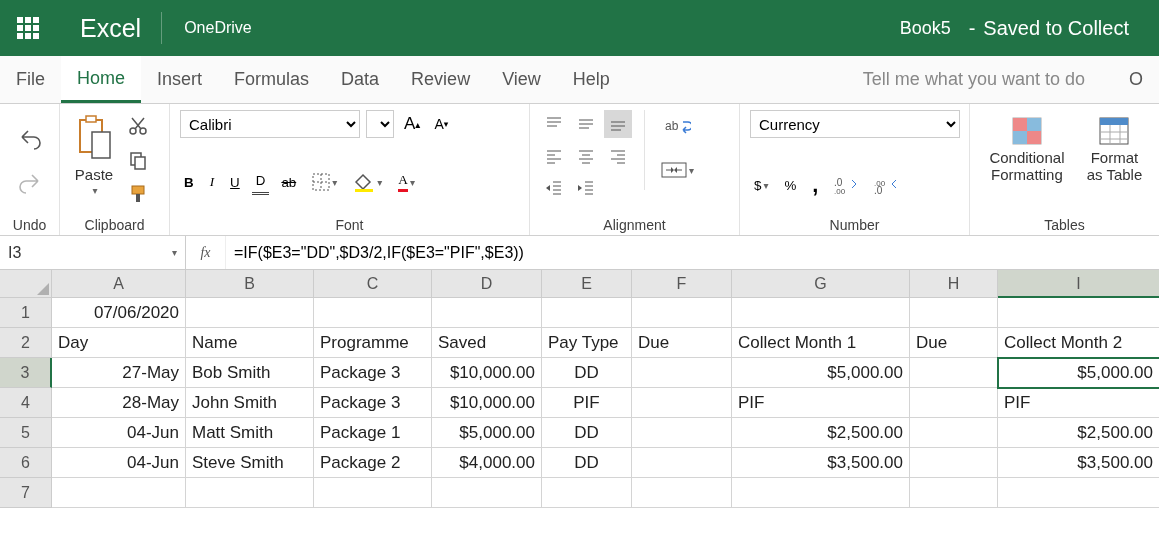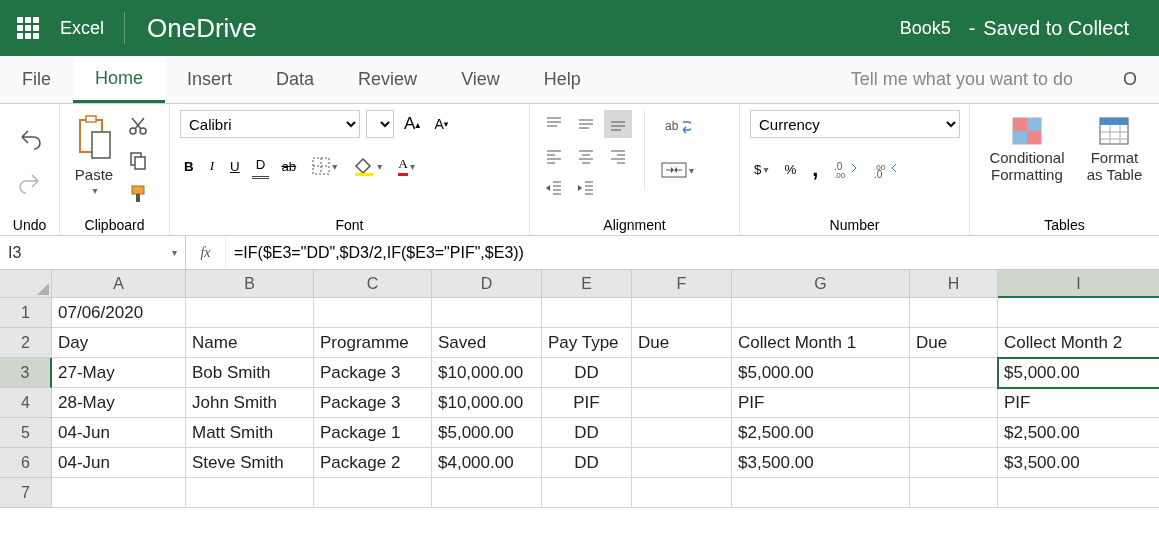--- a/index.html
+++ b/index.html
@@ -3,64 +3,64 @@
 <meta charset="utf-8">
 <style>
   * { box-sizing: border-box; margin: 0; padding: 0; }
   body { font-family: "Segoe UI", Arial, sans-serif; font-size: 14px; color: #333; background: #fff; width: 1159px; overflow: hidden; }
 
   
   .titlebar { background: #217346; height: 56px; display: flex; align-items: center; color: #fff; }
   .waffle { width: 56px; display: flex; align-items: center; justify-content: center; }
   .waffle-grid { display: grid; grid-template-columns: repeat(3,6px); grid-template-rows: repeat(3,6px); gap: 2px; }
   .waffle-grid span { background: #fff; width: 6px; height: 6px; }
-  .app-name { font-size: 18px; padding: 0 20px 0 4px; border-right: 1px solid rgba(255,255,255,0.3); line-height: 32px; }
-  .onedrive { font-size: 26px; padding-left: 22px; }
+  .app-name { font-size: 25px; padding: 0 20px 0 4px; border-right: 1px solid rgba(255,255,255,0.3); line-height: 32px; margin-left: 20px; }
+  .onedrive { font-size: 16px; padding-left: 22px; }
   .spacer { flex: 1; }
   .doc-name { font-size: 18px; padding: 0 10px; }
   .dash { padding: 0 8px; font-size: 20px; }
   .saved-to { font-size: 20px; padding-right: 30px; }
 
   
   .menubar { height: 48px; display: flex; align-items: stretch; border-bottom: 1px solid #d0d0d0; background: #fafafa; font-size: 18px; }
-  .menu-item { display: flex; align-items: center; padding: 0 22px; color: #555; cursor: pointer; }
+  .menu-item { display: flex; align-items: center; padding: 0 16px; color: #555; cursor: pointer; }
   .menu-item.active { background: #fff; color: #217346; border-bottom: 3px solid #217346; }
   .tell-me { color: #888; padding: 0 28px; }
 
   
   .ribbon { height: 132px; background: #fff; border-bottom: 1px solid #d0d0d0; display: flex; }
   .group { display: flex; flex-direction: column; padding: 6px 10px 2px 10px; border-right: 1px solid #e3e3e3; }
   .group-body { flex: 1; display: flex; align-items: flex-start; gap: 6px; }
-  .group-label { text-align: center; font-size: 14px; color: #000000; padding-top: 4px; }
+  .group-label { text-align: center; font-size: 14px; color: #404040; padding-top: 4px; }
   .icon-btn { background: none; border: none; cursor: pointer; padding: 4px; display: inline-flex; align-items: center; justify-content: center; }
   .big-btn { flex-direction: column; gap: 2px; font-size: 15px; color: #333; }
   select.ribbon-select { height: 28px; border: 1px solid #ccc; background: #fff; padding: 0 4px; font-size: 15px; }
   .font-row { display: flex; gap: 6px; align-items: center; }
   .font-row2 { display: flex; gap: 8px; align-items: center; margin-top: 10px; }
-  .col { display:flex; flex-direction:column; gap:4px; }
+  .col { display:flex; flex-direction:column; gap:20px; }
   .strike { text-decoration: line-through; }
   .align-grid { display:grid; grid-template-columns: repeat(3, 28px); grid-auto-rows: 28px; gap:4px; }
   .chev { font-size: 10px; color: #666; margin-left: 2px; }
   .curbox { display:flex; gap:8px; align-items:center; margin-top:10px; font-size: 18px; }
 
   
   .formulabar { height: 34px; display: flex; align-items: stretch; border-bottom: 1px solid #ccc; }
   .name-box { width: 186px; border-right: 1px solid #ccc; display:flex; align-items:center; padding: 0 8px; font-size: 16px; }
   .name-box .chev { margin-left:auto; }
   .fx { width: 40px; display:flex; align-items:center; justify-content:center; font-style: italic; border-right: 1px solid #eee; color:#555;font-family:Liberation Serif, serif;}
   .formula-input { flex:1; border:none; outline:none; padding: 0 8px; font-size: 16px; }
 
   
   .sheet { display: grid; grid-template-columns: 52px 134px 128px 118px 110px 90px 100px 178px 88px 162px; }
   .hdr { background: #e6e6e6; border-right: 1px solid #ccc; border-bottom: 1px solid #ccc; text-align:center; font-size: 16px; color:#555; height:28px; line-height:28px; }
   .hdr.col-sel { background: #d0d6cc; border-bottom: 2px solid #217346; }
   .rowhdr { background: #e6e6e6; border-right: 1px solid #ccc; border-bottom: 1px solid #ccc; text-align:center; font-size: 16px; color:#555; height:30px; line-height:30px; }
   .rowhdr.row-sel { background: #d0d6cc; border-right: 2px solid #217346; }
   .cell { border-right: 1px solid #d4d4d4; border-bottom: 1px solid #d4d4d4; height:30px; line-height:30px; padding: 0 6px; font-size: 17px; color:#222; overflow:hidden; white-space:nowrap; }
-  .cell.r { }
+  .cell.r { text-align:right; }
   .cell.c { text-align:center; }
   .cell.active { outline: 2px solid #217346; outline-offset:-1px; position:relative; }
   .corner { background:#e6e6e6; border-right:1px solid #ccc; border-bottom:1px solid #ccc; position:relative; }
   .corner::after { content:""; position:absolute; right:2px; bottom:2px; width:0;height:0; border-left:12px solid transparent; border-bottom:12px solid #b0b0b0; }
 
   svg { display:block; }
 </style>
 </head>
 <body>
 
@@ -83,20 +83,21 @@
   <div class="spacer"></div>
   <div class="doc-name">Book5</div>
   <div class="dash">-</div>
   <div class="saved-to">Saved to Collect</div>
 </div>
 
 <div class="menubar">
   <div class="menu-item">File</div>
   <div class="menu-item active">Home</div>
   <div class="menu-item">Insert</div>
+  <div class="menu-item">Formulas</div>
   <div class="menu-item">Data</div>
   <div class="menu-item">Review</div>
   <div class="menu-item">View</div>
   <div class="menu-item">Help</div>
   <div class="spacer"></div>
   <div class="menu-item tell-me">Tell me what you want to do</div>
   <div class="menu-item">O</div>
 </div>
 
 <div class="ribbon">

